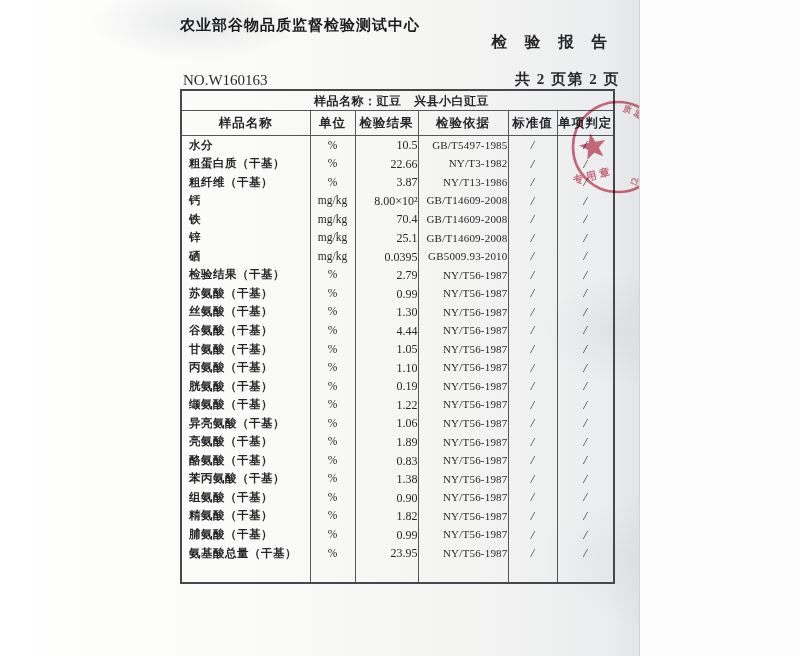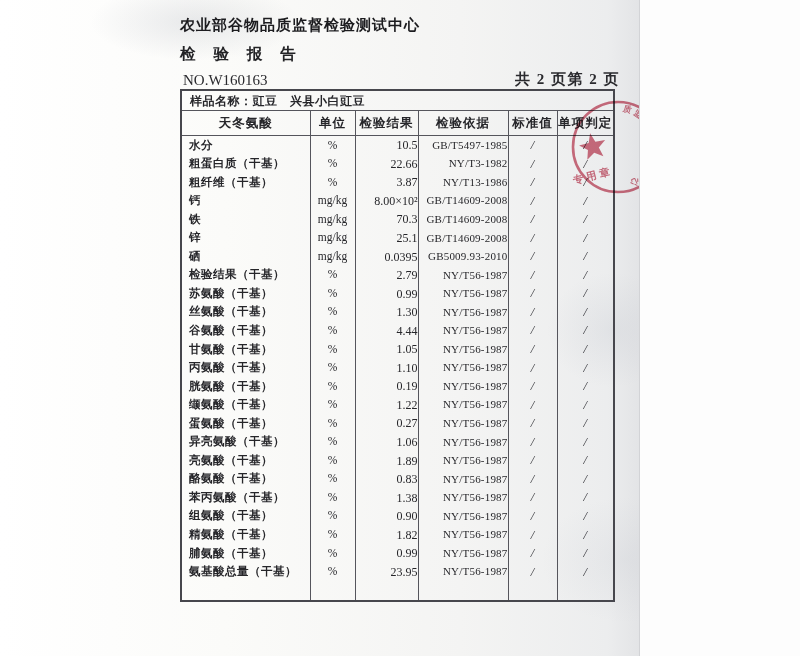--- a/index.html
+++ b/index.html
@@ -19,22 +19,22 @@
       linear-gradient(90deg,#ffffff 0%,#fbfbf9 35%,#f4f4f3 72%,#ecedee 95%,#e3e4e6 100%);
     border-right:1px solid #d2d3d6;
   }
   .content{position:absolute;left:180px;top:0;width:434px;}
   .org-title{
     position:absolute;left:0;top:16px;width:434px;
     text-align:left;font-size:15px;font-weight:700;color:#1c1c1f;
     letter-spacing:1px;white-space:nowrap;
   }
   .report-title{
-    position:absolute;left:0;top:44px;width:434px;
-    text-align:left;font-size:15.5px;font-weight:700;color:#232326;
+    position:absolute;left:0;top:32px;width:434px;
+    text-align:right;font-size:15.5px;font-weight:700;color:#232326;
     letter-spacing:7px;white-space:nowrap;
   }
   .meta-row{
     position:absolute;left:3px;top:70px;width:431px;
     display:flex;justify-content:space-between;align-items:flex-end;
     font-size:15px;color:#2a2a2e;
   }
   .meta-row .pageinfo{letter-spacing:1.5px;font-weight:600;margin-right:-6px;}
   .report-table{
     position:absolute;left:0px;top:89px;
@@ -43,21 +43,21 @@
     border:2px solid #47474d;
   }
   .report-table td,.report-table th{
     padding:0;overflow:hidden;white-space:nowrap;
     border-right:1px solid #55555c;
     font-size:11.5px;line-height:1;vertical-align:middle;
   }
   .report-table td:last-child,.report-table th:last-child{border-right:none;}
   .sample-row td{
     border-bottom:1px solid #55555c;height:19px;
-    font-size:12px;font-weight:700;text-align:left;padding-left:8px;
+    font-size:12px;font-weight:700;text-align:center;padding-left:8px;
     letter-spacing:.5px;
   }
   .head-row th{
     border-bottom:1px solid #55555c;height:24px;
     font-size:12.5px;font-weight:700;text-align:center;letter-spacing:1px;
   }
   .data-row td{height:18.55px;}
   .c-item{text-align:left;padding-left:7px !important;font-weight:600;letter-spacing:.5px;margin-left:32px;}
   .c-unit{text-align:center;}
   .c-result{text-align:right;font-size:12px !important;}
@@ -92,21 +92,21 @@
           <col style="width:63px">
         <col style="width:90px">
           <col style="width:49px">
           <col style="width:57px">
       </colgroup>
       <tbody>
         <tr class="sample-row">
           <td colspan="6"><span>样品名称：</span><span>豇豆　兴县小白豇豆</span></td>
         </tr>
         <tr class="head-row">
-          <th>天冬氨酸</th>
+          <th>样品名称</th>
           <th>单位</th>
           <th>检验结果</th>
           <th>检验依据</th>
           <th>标准值</th>
           <th>单项判定</th>
         </tr>
       </tbody>
       <tbody>
           <tr class="data-row">
             <td class="c-item">水分</td>
@@ -136,21 +136,21 @@
             <td class="c-item">钙</td>
             <td class="c-unit">mg/kg</td>
             <td class="c-result">8.00×10²</td>
             <td class="c-basis">GB/T14609-2008</td>
             <td class="c-std">/</td>
             <td class="c-judge">/</td>
           </tr>
           <tr class="data-row">
             <td class="c-item">铁</td>
             <td class="c-unit">mg/kg</td>
-            <td class="c-result">70.3</td>
+            <td class="c-result">70.4</td>
             <td class="c-basis">GB/T14609-2008</td>
             <td class="c-std">/</td>
             <td class="c-judge">/</td>
           </tr>
           <tr class="data-row">
             <td class="c-item">锌</td>
             <td class="c-unit">mg/kg</td>
             <td class="c-result">25.1</td>
             <td class="c-basis">GB/T14609-2008</td>
             <td class="c-std">/</td>
@@ -217,28 +217,20 @@
             <td class="c-unit">%</td>
             <td class="c-result">0.19</td>
             <td class="c-basis">NY/T56-1987</td>
             <td class="c-std">/</td>
             <td class="c-judge">/</td>
           </tr>
           <tr class="data-row">
             <td class="c-item">缬氨酸（干基）</td>
             <td class="c-unit">%</td>
             <td class="c-result">1.22</td>
-            <td class="c-basis">NY/T56-1987</td>
-            <td class="c-std">/</td>
-            <td class="c-judge">/</td>
-          </tr>
-          <tr class="data-row">
-            <td class="c-item">蛋氨酸（干基）</td>
-            <td class="c-unit">%</td>
-            <td class="c-result">0.27</td>
             <td class="c-basis">NY/T56-1987</td>
             <td class="c-std">/</td>
             <td class="c-judge">/</td>
           </tr>
           <tr class="data-row">
             <td class="c-item">异亮氨酸（干基）</td>
             <td class="c-unit">%</td>
             <td class="c-result">1.06</td>
             <td class="c-basis">NY/T56-1987</td>
             <td class="c-std">/</td>

